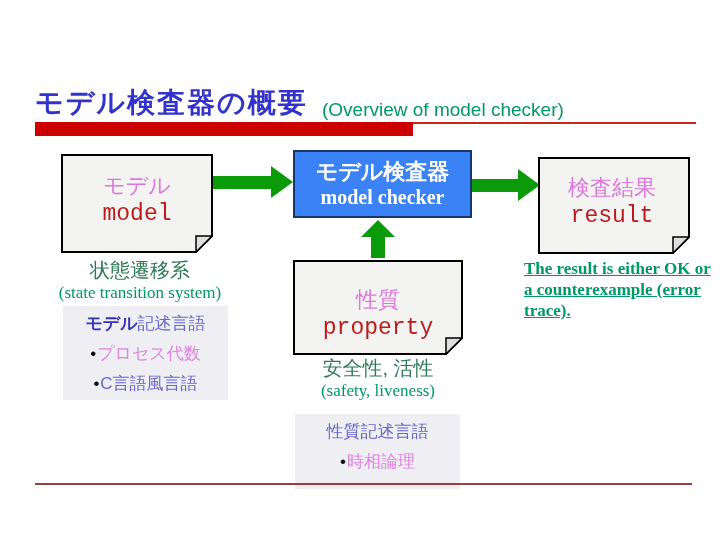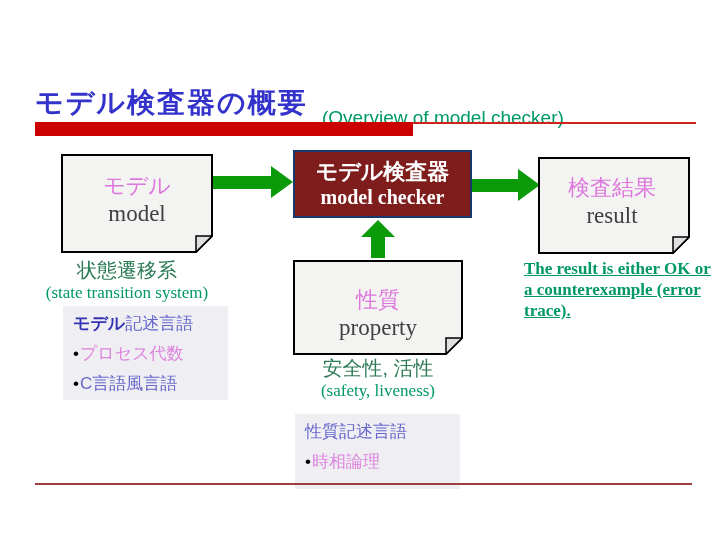--- a/index.html
+++ b/index.html
@@ -7,44 +7,44 @@
     width:720px;height:540px;position:relative;background:#ffffff;overflow:hidden;
     font-family:"Liberation Sans",sans-serif;
   }
   .abs{position:absolute;}
   
   .title-jp{
     left:35px;top:84px;font-size:28px;font-weight:bold;color:#3333CC;
     letter-spacing:2px;white-space:nowrap;
   }
   .title-en{
-    left:322px;top:107px;font-size:19px;color:#009966;white-space:nowrap;
+    left:322px;top:99px;font-size:19px;color:#009966;white-space:nowrap;
   }
   .bar-thick{left:35px;top:122px;width:378px;height:14px;background:#CC0000;}
   .bar-thin{left:413px;top:122px;width:283px;height:2px;background:#CC2222;}
 
   
   .note{display:block;}
   .note svg{position:absolute;left:0;top:0;}
   .note .note-content{
     position:absolute;left:0;top:0;width:100%;height:100%;
     display:flex;flex-direction:column;align-items:center;justify-content:center;
     padding-bottom:8px;box-sizing:border-box;
   }
   .jp-pink{color:#DD77DD;font-size:22px;line-height:28px;white-space:nowrap;}
-  .en-green{color:#404040;font-size:23px;line-height:28px;font-family:Liberation Serif, serif;white-space:nowrap;}
+  .en-green{color:#b91c1c;font-size:23px;line-height:28px;font-family:Liberation Mono, monospace;white-space:nowrap;}
 
   .model-note{left:61px;top:154px;width:152px;height:99px;}
   .result-note{left:538px;top:157px;width:148px;height:97px;}
   .property-note{left:293px;top:260px;width:170px;height:116px;}
 
   
   .checker-box{
     left:293px;top:150px;width:179px;height:68px;box-sizing:border-box;
-    background:#7f1d1d;border:2px solid #17386B;
+    background:#3b82f6;border:2px solid #17386B;
     display:flex;flex-direction:column;align-items:center;justify-content:center;
   }
   .checker-box .jp{color:#ffffff;font-size:22px;font-weight:bold;line-height:26px;white-space:nowrap;}
   .checker-box .en{color:#ffffff;font-size:20px;font-weight:bold;line-height:24px;font-family:"Liberation Serif",serif;white-space:nowrap;}
 
   
   .h-arrow{height:32px;}
   .h-arrow .stem{position:absolute;left:0;top:10px;height:13px;background:#0A9A0A;}
   .h-arrow .head{position:absolute;top:0;width:0;height:0;border-top:16px solid transparent;border-bottom:16px solid transparent;border-left:22px solid #0A9A0A;}
   .arrow1{left:213px;top:166px;width:80px;}
@@ -54,25 +54,25 @@
   .arrow2 .stem{width:47px;}
   .arrow2 .head{left:46px;}
   .up-arrow{left:361px;top:220px;width:34px;height:38px;}
   .up-arrow .head{position:absolute;left:0;top:0;width:0;height:0;border-left:17px solid transparent;border-right:17px solid transparent;border-bottom:17px solid #0A9A0A;}
   .up-arrow .stem{position:absolute;left:10px;top:16px;width:14px;height:22px;background:#0A9A0A;}
 
   
   .caption{display:flex;flex-direction:column;align-items:center;}
   .cap-jp{color:#2E7A55;font-size:20px;line-height:24px;white-space:nowrap;}
   .cap-en{color:#009966;font-size:17px;font-weight:normal;line-height:21px;font-family:"Liberation Serif",serif;white-space:nowrap;}
-  .state-caption{left:27px;top:258px;width:200px;}
+  .state-caption{left:40px;top:258px;width:200px;}
   .safety-caption{left:283px;top:356px;width:190px;}
 
   
-  .lang-box{background:#EEEEF3;box-sizing:border-box;padding:8px 10px;}
+  .lang-box{background:#EEEEF3;box-sizing:border-box;padding:8px 10px;text-align:center;}
   .model-lang{left:63px;top:306px;width:165px;height:94px;}
   .prop-lang{left:295px;top:414px;width:165px;height:75px;}
   .lang-row{font-size:17px;line-height:20px;white-space:nowrap;margin-bottom:10px;}
   .lang-row:last-child{margin-bottom:0;}
   .lang-head{color:#3333B3;font-weight:bold;}
   .lang-rest{color:#6666CC;}
   .bullet{color:#000000;margin-right:1px;}
   .item-pink{color:#DE84DE;}
   .item-blue{color:#6666CC;}
 

